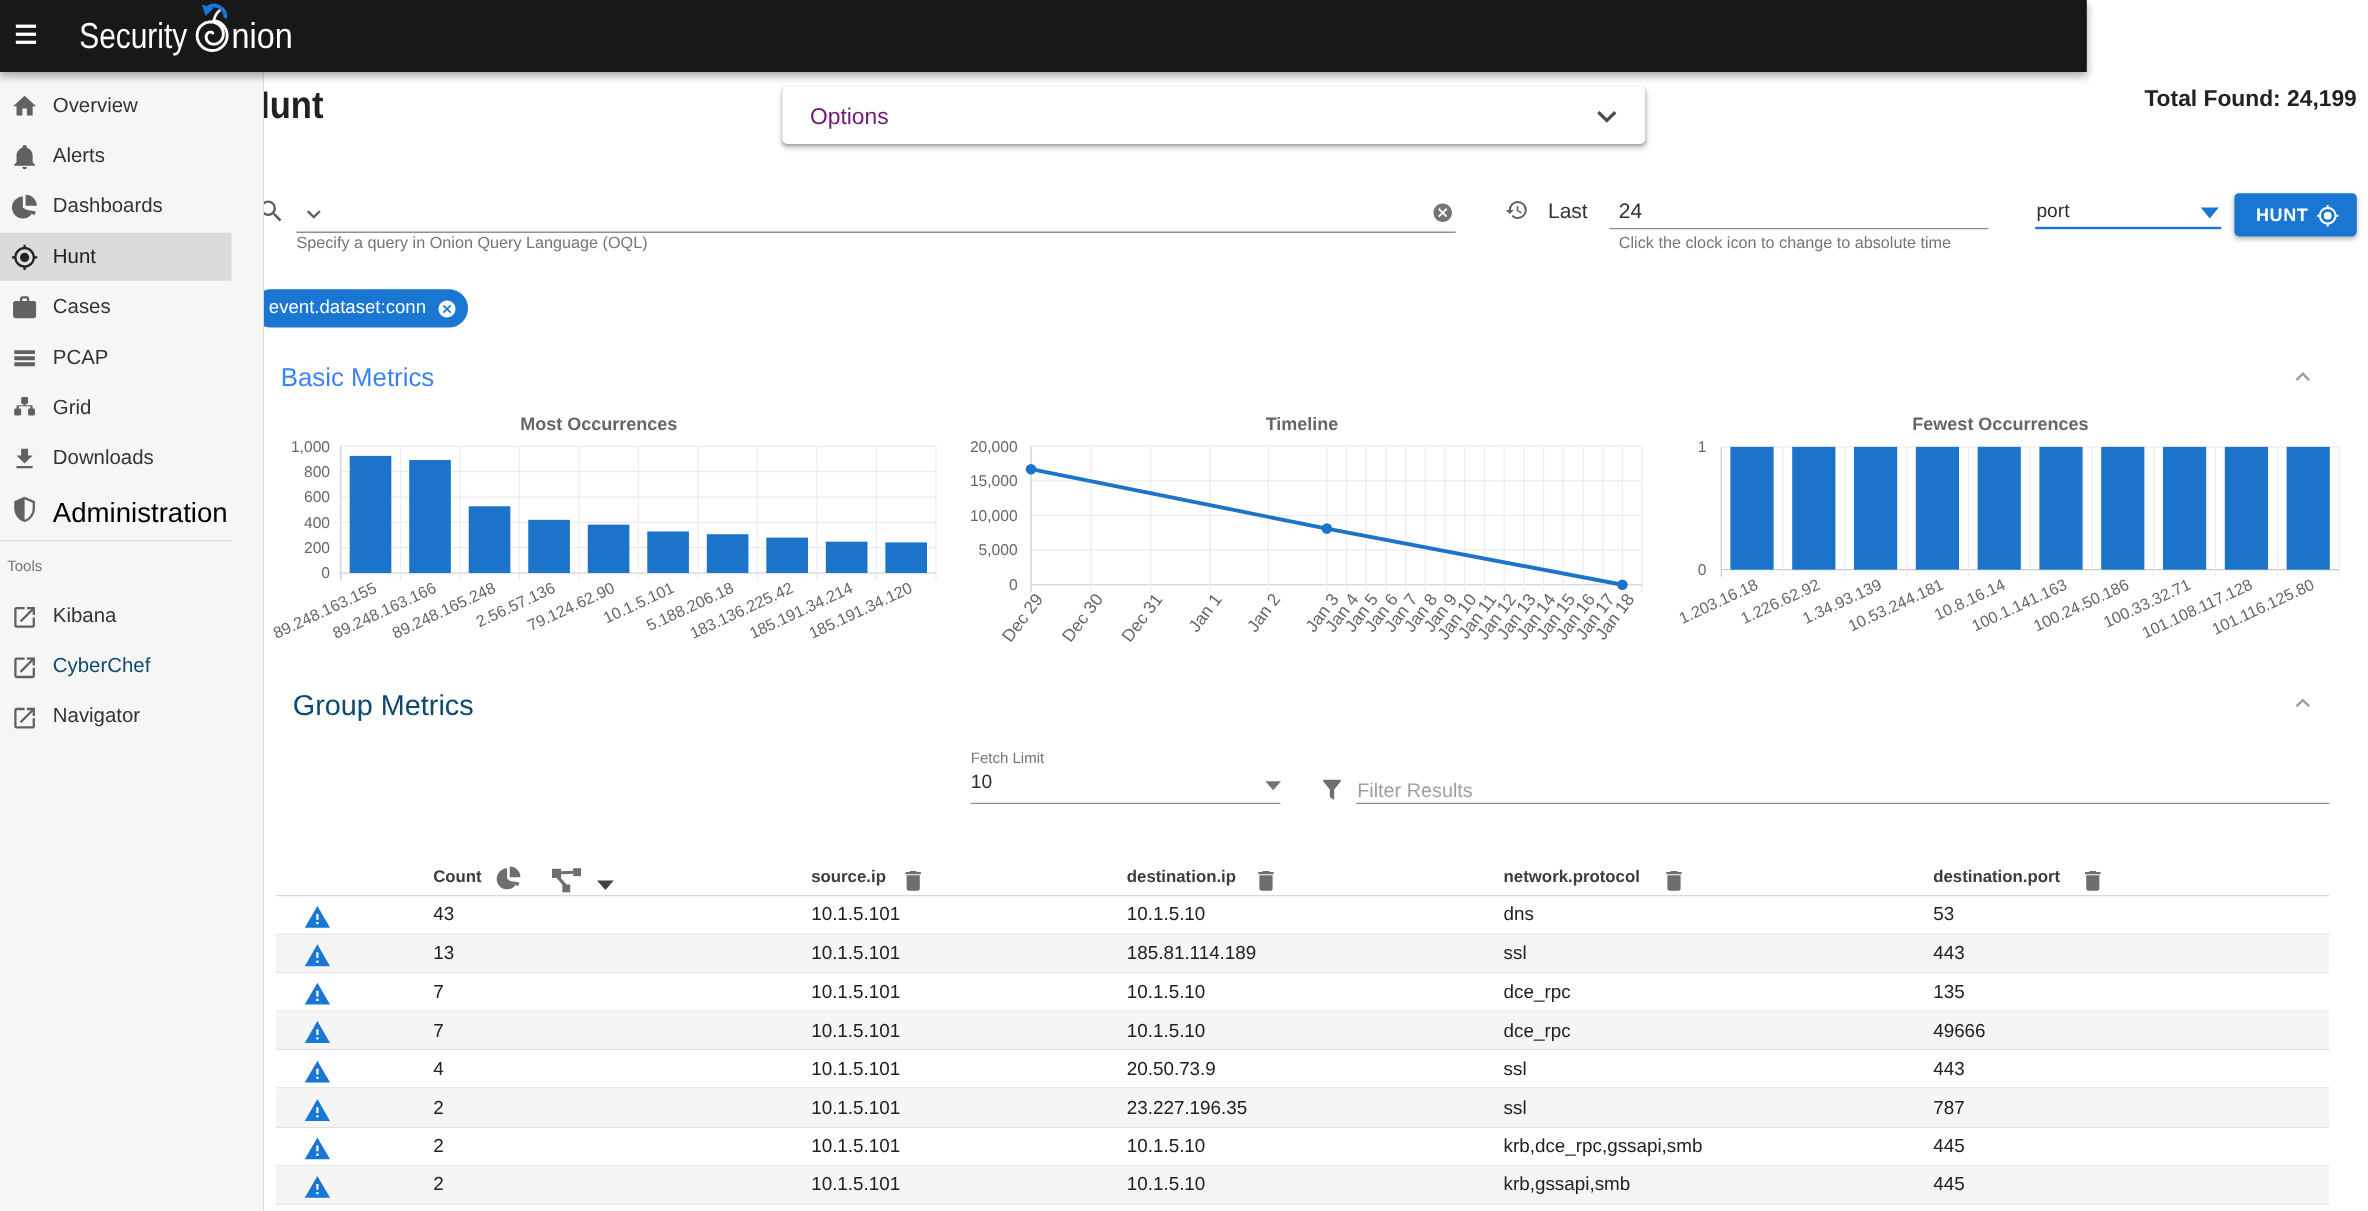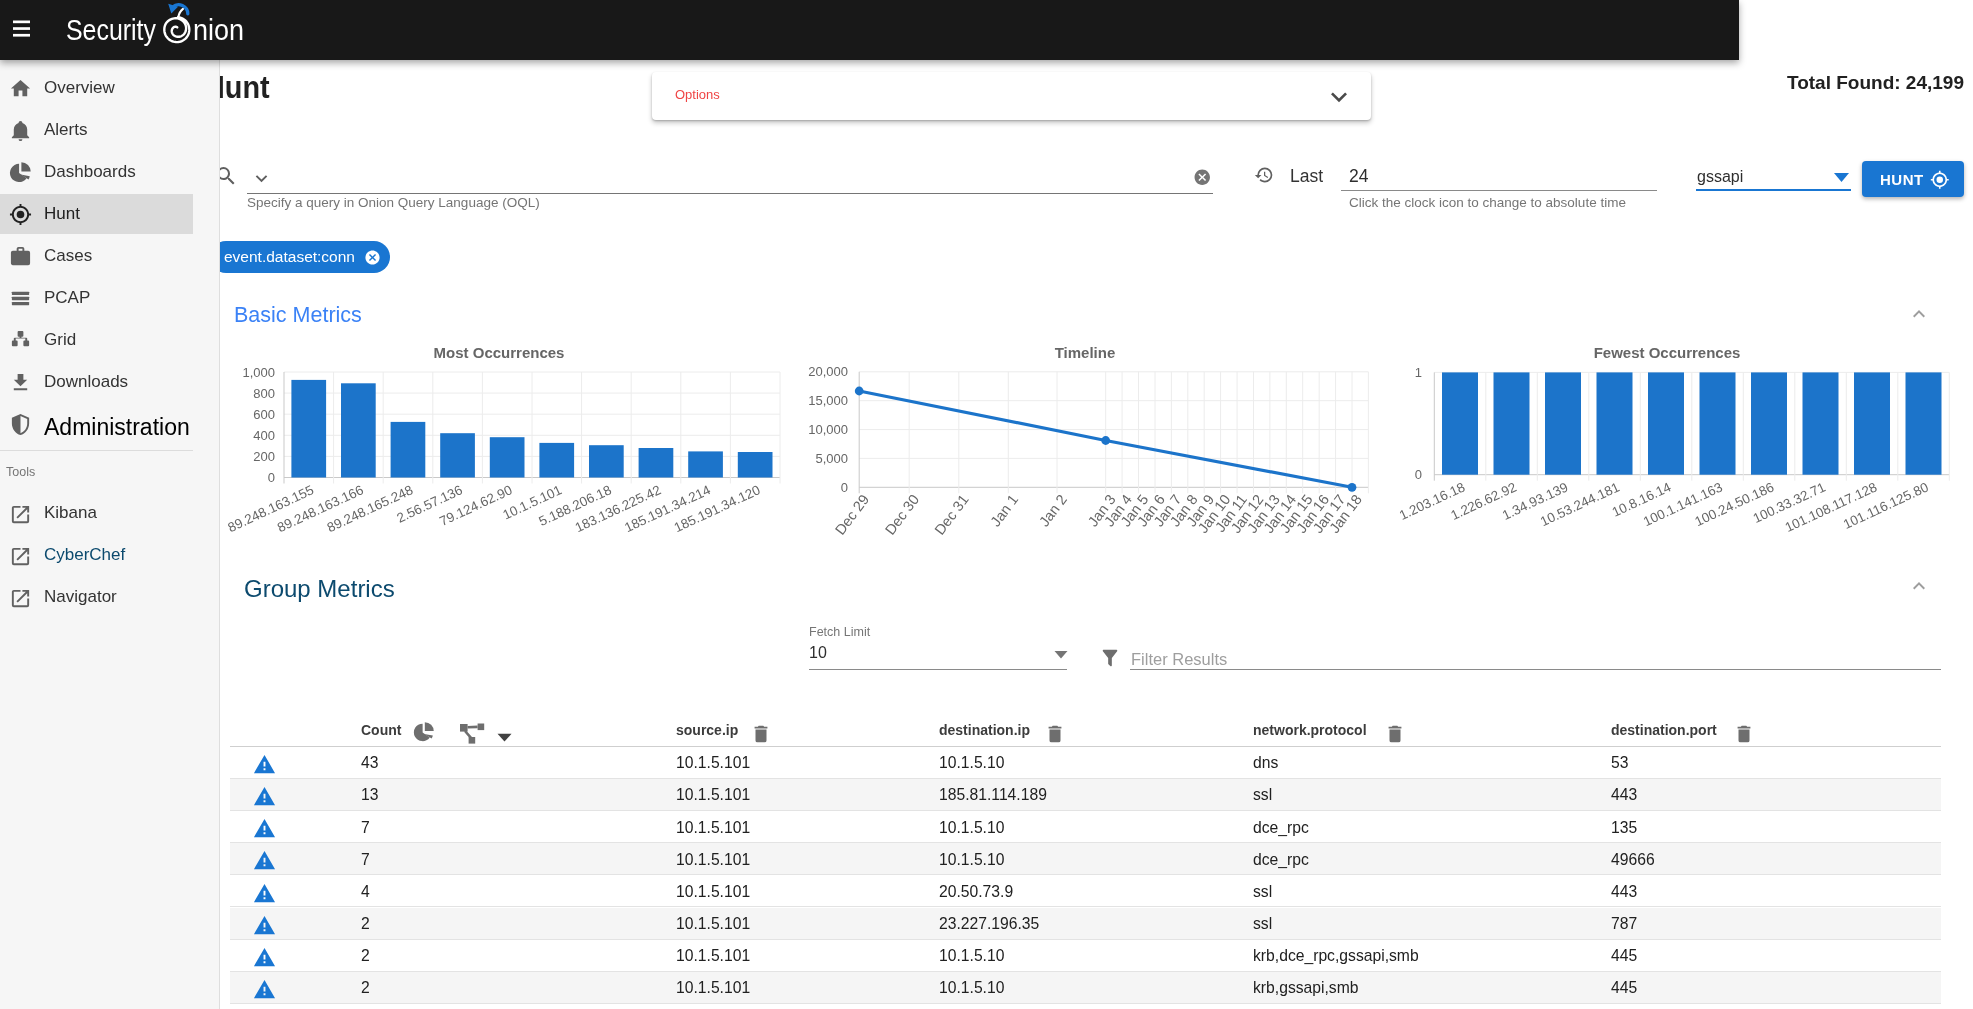--- a/index.html
+++ b/index.html
@@ -86,21 +86,21 @@
 <div style="position:absolute;left:44px;top:485.5px;font-size:17px;color:#0c4a6e">CyberChef</div>
 <svg style="position:absolute;left:9px;top:527.0px" width="23" height="23" viewBox="0 0 24 24">
       <path d="M14,3V5H17.59L7.76,14.83L9.17,16.24L19,6.41V10H21V3M19,19H5V5H12V3H5C3.89,3 3,3.9 3,5V19A2,2 0 0,0 5,21H19A2,2 0 0,0 21,19V12H19V19Z" fill="#616161"></path>
     </svg>
 <div style="position:absolute;left:44px;top:527.5px;font-size:17px;color:#333">Navigator</div>
 </div>
 
 <div class="abs" style="left:0;top:0;width:1973px;height:1009px">
   <div class="abs" style="left:203.5px;top:68.5px;font-size:32px;font-weight:bold;color:#212121;transform:scaleX(0.9);transform-origin:left">Hunt</div>
   <div class="abs" style="left:652px;top:72px;width:719px;height:48px;background:#fff;border-radius:4px;box-shadow:0 3px 5px rgba(0,0,0,0.22),0 1px 2px rgba(0,0,0,0.2)">
-    <div class="abs" style="left:23px;top:14.5px;font-size:13px;color:#ef4444">Options</div>
+    <div class="abs" style="left:23px;top:14.5px;font-size:19px;color:#701a75">Options</div>
     <svg style="position:absolute;left:671px;top:9px" width="32" height="32" viewBox="0 0 24 24">
         <path d="M7.41,8.58L12,13.17L16.59,8.58L18,10L12,16L6,10L7.41,8.58Z" fill="#4a4a4a"></path>
       </svg>
   </div>
   <div class="abs" style="left:1600px;top:72px;width:364px;text-align:right;font-size:19px;font-weight:bold;color:#212121">Total Found: 24,199</div>
 
   <svg style="position:absolute;left:214px;top:164px" width="24" height="24" viewBox="0 0 24 24">
       <path d="M9.5,3A6.5,6.5 0 0,1 16,9.5C16,11.11 15.41,12.59 14.44,13.73L14.71,14H15.5L20.5,19L19,20.5L14,15.5V14.71L13.73,14.44C12.59,15.41 11.11,16 9.5,16A6.5,6.5 0 0,1 3,9.5A6.5,6.5 0 0,1 9.5,3M9.5,5C7,5 5,7 5,9.5C5,12 7,14 9.5,14C12,14 14,12 14,9.5C14,7 12,5 9.5,5Z" fill="#5f5f5f"></path>
     </svg>
   <svg style="position:absolute;left:249.5px;top:167px" width="23" height="23" viewBox="0 0 24 24">
@@ -111,21 +111,21 @@
   <svg style="position:absolute;left:1193px;top:167.5px" width="18.5" height="18.5" viewBox="0 0 24 24">
       <path d="M12,2C17.53,2 22,6.47 22,12C22,17.53 17.53,22 12,22C6.47,22 2,17.53 2,12C2,6.47 6.47,2 12,2M15.59,7L12,10.59L8.41,7L7,8.41L10.59,12L7,15.59L8.41,17L12,13.41L15.59,17L17,15.59L13.41,12L17,8.41L15.59,7Z" fill="#757575"></path>
     </svg>
   <svg style="position:absolute;left:1254px;top:164.5px" width="20" height="20" viewBox="0 0 24 24">
       <path d="M13.5,8H12V13L16.28,15.54L17,14.33L13.5,12.25V8M13,3A9,9 0 0,0 4,12H1L4.96,16.03L9,12H6A7,7 0 0,1 13,5A7,7 0 0,1 20,12A7,7 0 0,1 13,19C11.07,19 9.32,18.21 8.06,16.94L6.64,18.36C8.27,20 10.5,21 13,21A9,9 0 0,0 22,12A9,9 0 0,0 13,3" fill="#5f5f5f"></path>
     </svg>
   <div class="abs" style="left:1290px;top:166px;font-size:17.5px;color:#333">Last</div>
   <div class="abs" style="left:1349px;top:165.5px;font-size:17.5px;color:#2e2e2e">24</div>
   <div class="abs" style="left:1341px;top:190px;width:316px;height:1px;background:#8a8a8a"></div>
   <div class="abs" style="left:1349px;top:195px;font-size:13.5px;color:#757575">Click the clock icon to change to absolute time</div>
-  <div class="abs" style="left:1697px;top:167.5px;font-size:16px;color:#2e2e2e">gssapi</div>
+  <div class="abs" style="left:1697px;top:167.5px;font-size:16px;color:#2e2e2e">port</div>
   <svg class="abs" style="left:1833px;top:171px" width="17" height="12" viewBox="0 0 17 12">
       <path d="M1,2 L16,2 L8.5,11 Z" fill="#1976d2"></path>
     </svg>
   <div class="abs" style="left:1696px;top:189px;width:155px;height:2px;background:#1976d2"></div>
   <div class="abs" style="left:1862px;top:161px;width:102px;height:36px;background:#1976d2;border-radius:4px;box-shadow:0 2px 4px rgba(0,0,0,0.3)">
     <div class="abs" style="left:18px;top:10px;font-size:15px;font-weight:bold;color:#fff;letter-spacing:0.5px">HUNT</div>
     <svg style="position:absolute;left:68px;top:9px" width="19.5" height="19.5" viewBox="0 0 24 24">
         <path d="M12,8A4,4 0 0,1 16,12A4,4 0 0,1 12,16A4,4 0 0,1 8,12A4,4 0 0,1 12,8M3.05,13H1V11H3.05C3.5,6.83 6.83,3.5 11,3.05V1H13V3.05C17.17,3.5 20.5,6.83 20.95,11H23V13H20.95C20.5,17.17 17.17,20.5 13,20.95V23H11V20.95C6.83,20.5 3.5,17.17 3.05,13M12,5A7,7 0 0,0 5,12A7,7 0 0,0 12,19A7,7 0 0,0 19,12A7,7 0 0,0 12,5Z" fill="#fff"></path>
       </svg>
   </div>

